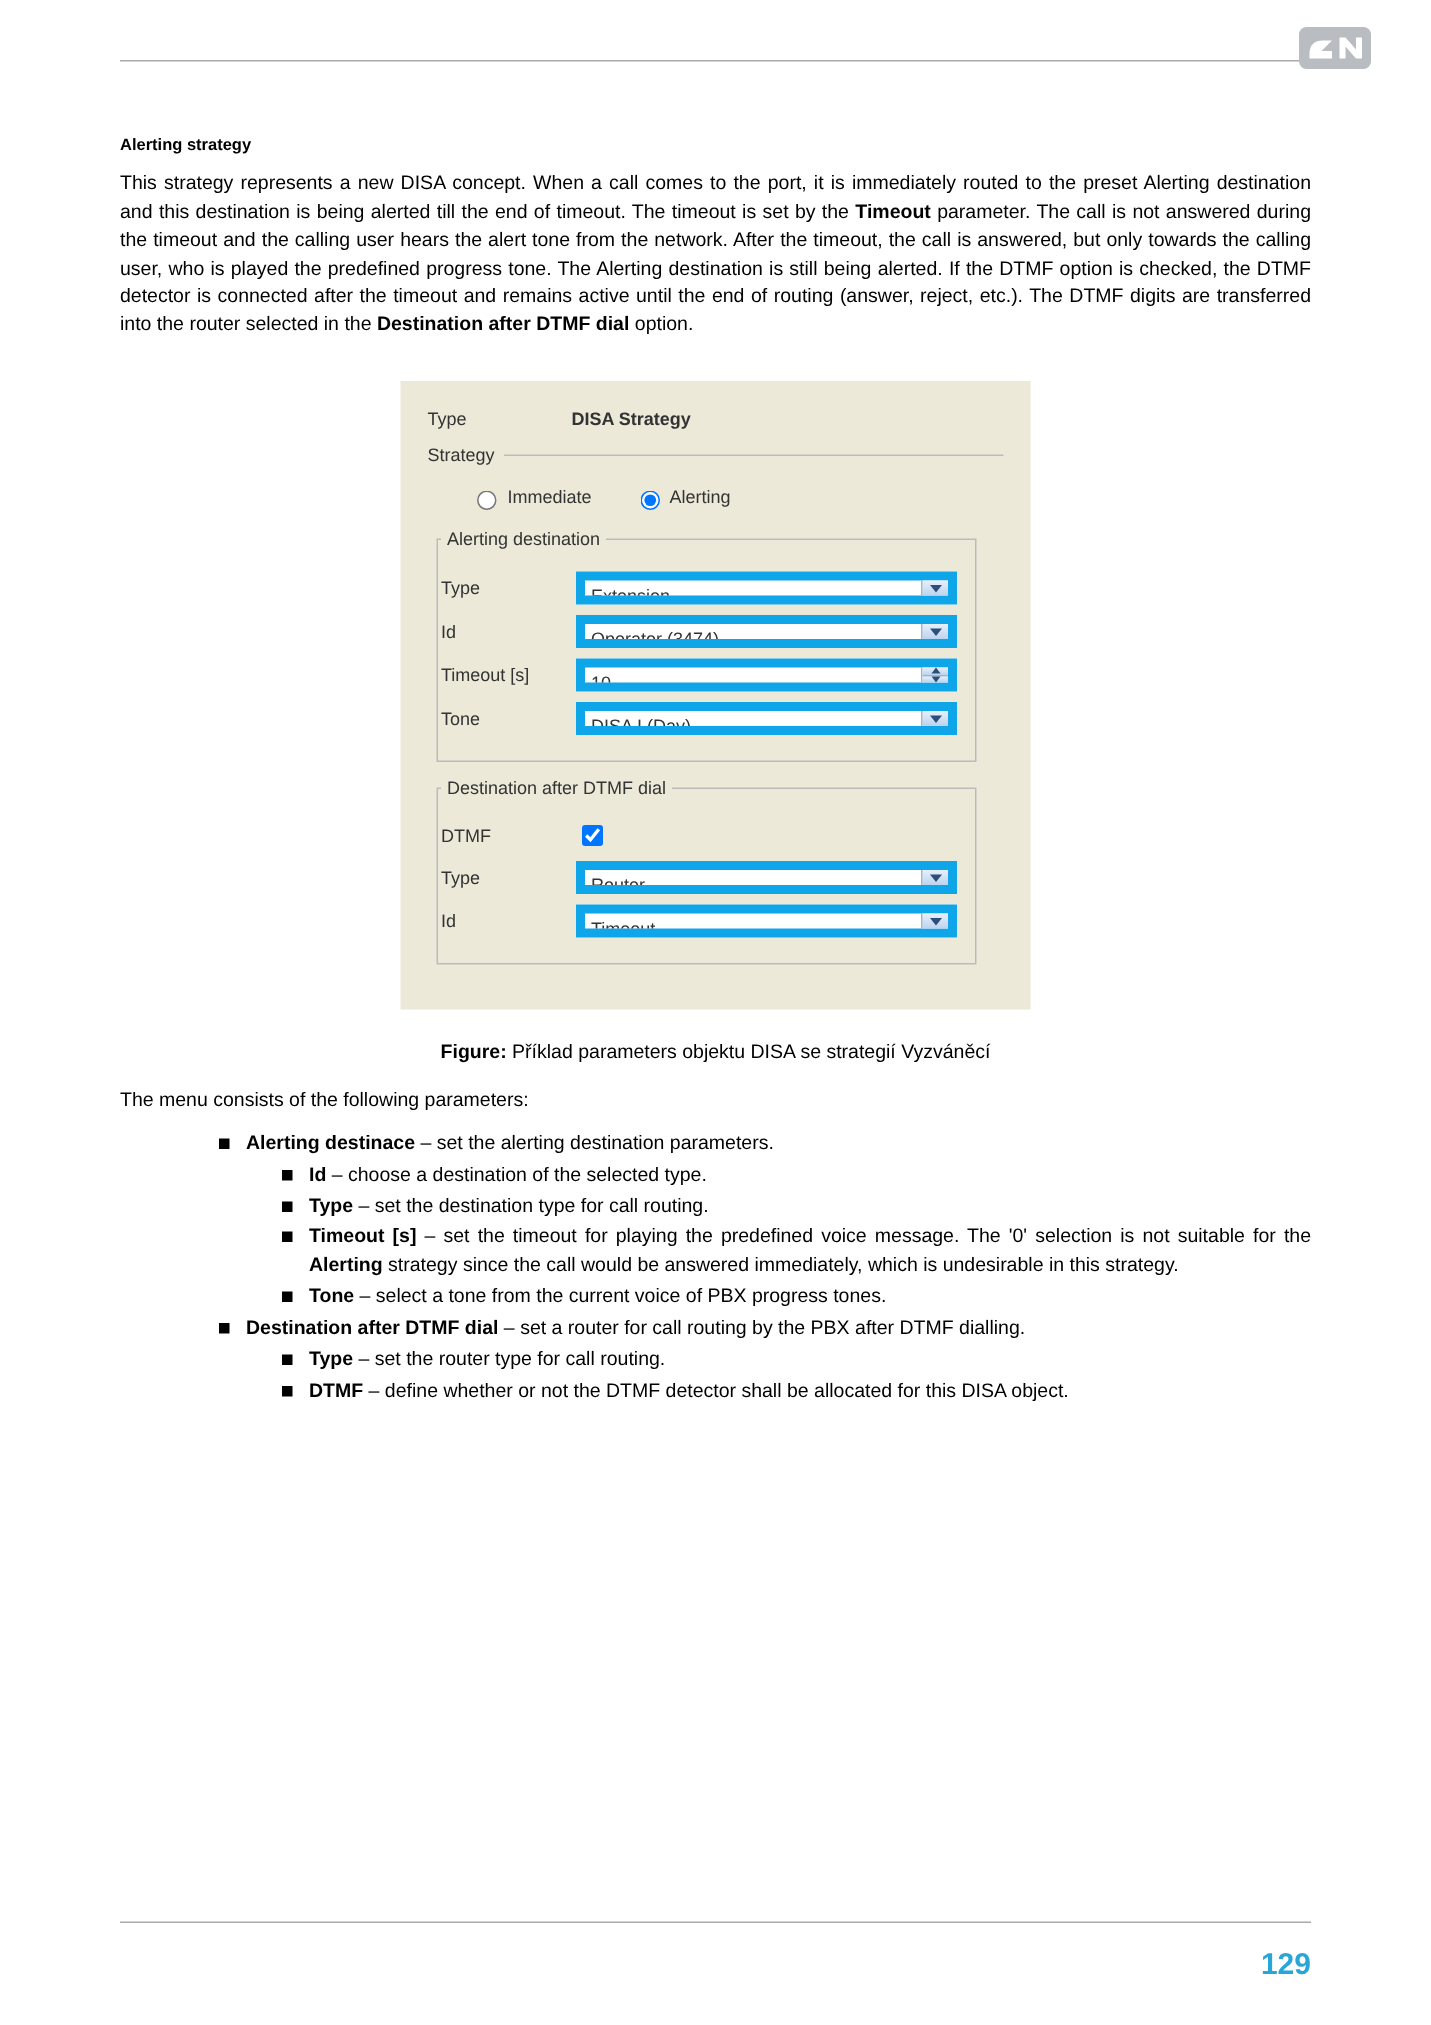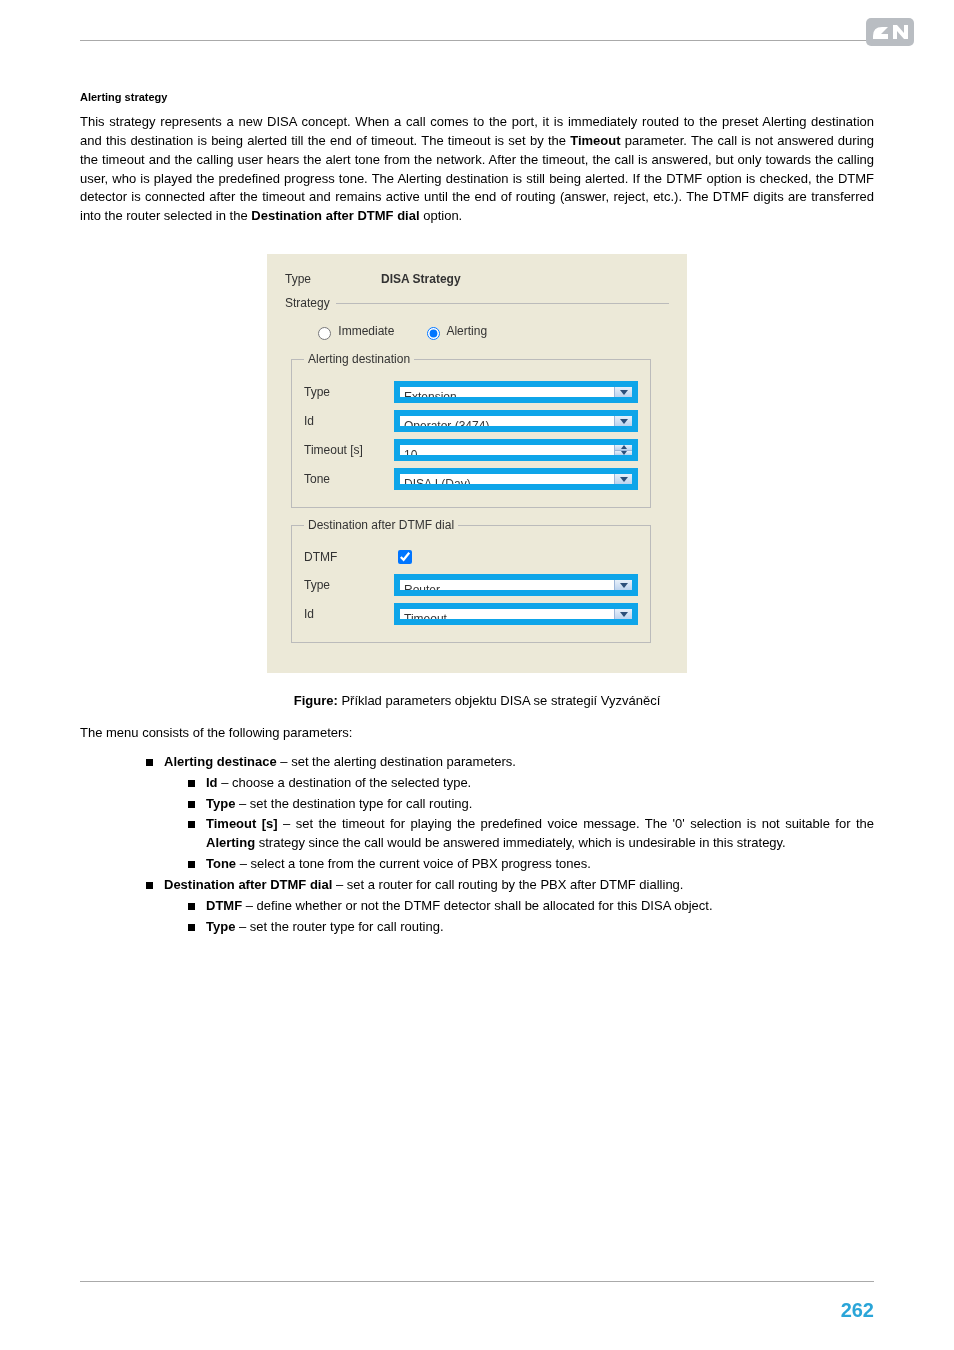--- a/index.html
+++ b/index.html
@@ -82,21 +82,21 @@
   }
   .radio-row {
     padding: 4px 0 8px 28px;
     font-size: 12px;
   }
   .radio-row label { margin-right: 24px; }
   input[type=radio] { vertical-align: middle; margin-right: 4px; }
   fieldset.inner {
     border: 1px solid #bbb;
     margin: 4px 18px 10px 6px;
-    padding: 8px 12px 10px 12px;
+    padding: 8px 12px 10px 2px;
   }
   fieldset.inner > legend {
     font-size: 12px;
     padding: 0 4px;
     background: #ece9d8;
   }
   .field-row {
     display: flex;
     align-items: center;
     margin: 7px 0;
@@ -312,21 +312,21 @@
       <ul class="sub">
         <li><b>Id</b><span> – choose a destination of the selected type.</span></li>
         <li><b>Type</b><span> – set the destination type for call routing.</span></li>
         <li><b>Timeout [s]</b><span> – set the timeout for playing the predefined voice message. The '0' selection is not suitable for the </span><b>Alerting</b><span> strategy since the call would be answered immediately, which is undesirable in this strategy.</span></li>
         <li><b>Tone</b><span> – select a tone from the current voice of PBX progress tones.</span></li>
       </ul>
     </li>
     <li>
       <b>Destination after DTMF dial</b><span> – set a router for call routing by the PBX after DTMF dialling.</span>
       <ul class="sub">
+        <li><b>Type</b><span> – set the router type for call routing.</span></li>
         <li><b>DTMF</b><span> – define whether or not the DTMF detector shall be allocated for this DISA object.</span></li>
-        <li><b>Type</b><span> – set the router type for call routing.</span></li>
       </ul>
     </li>
   </ul>
 
   <hr class="hr-bottom">
-  <div class="page-num">262</div>
+  <div class="page-num">129</div>
 </div>
 
 </body></html>

